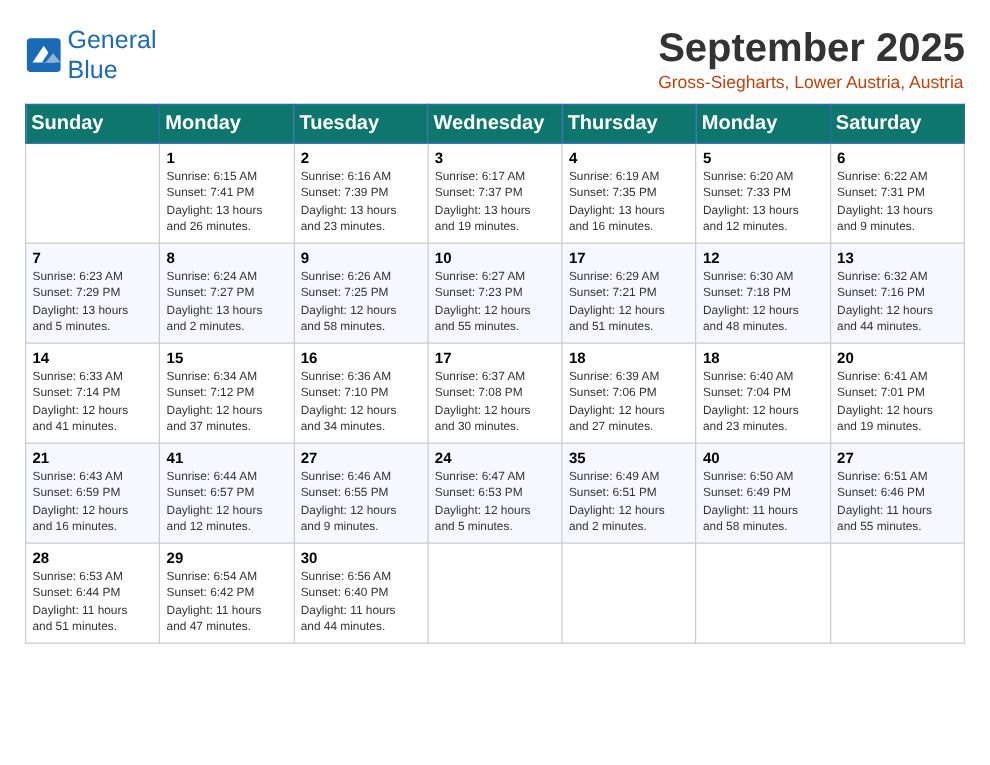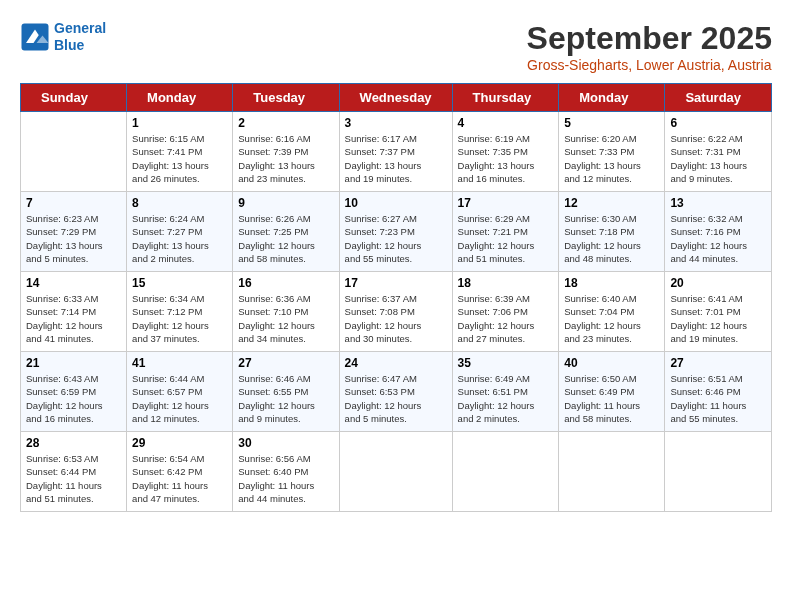--- a/index.html
+++ b/index.html
@@ -14,56 +14,56 @@
       display: flex;
       justify-content: space-between;
       align-items: flex-start;
       margin-bottom: 10px;
     }
     .logo {
       display: flex;
       align-items: center;
     }
     .logo-text {
-      font-size: 14px;
-      font-weight: bold;
+      font-size: 20px;
+      font-weight: normal;
       color: #333;
       line-height: 1.2;
     }
     .logo-text span {
       color: #1a6ab5;
     }
     .logo-icon {
       width: 30px;
       height: 30px;
       margin-right: 4px;
     }
     .title-block {
-      text-align: center;
+      text-align: left;
     }
     .month-title {
       font-size: 32px;
       font-weight: bold;
       color: #333;
     }
     .location-title {
       font-size: 14px;
       color: #c2410c;
     }
     table {
       width: 100%;
       border-collapse: collapse;
       font-size: 11px;
     }
     thead th {
-      background-color: #b91c1c;
+      background-color: #0f766e;
       color: #fff;
-      padding: 6px 20px;
+      padding: 6px 4px;
       text-align: left;
-      font-size: 13px;
+      font-size: 16px;
       font-weight: bold;
       border: 1px solid #2a6ab0;
     }
     tbody td {
       border: 1px solid #ccc;
       vertical-align: top;
       padding: 4px 5px;
       height: 80px;
       width: 107px;
     }

